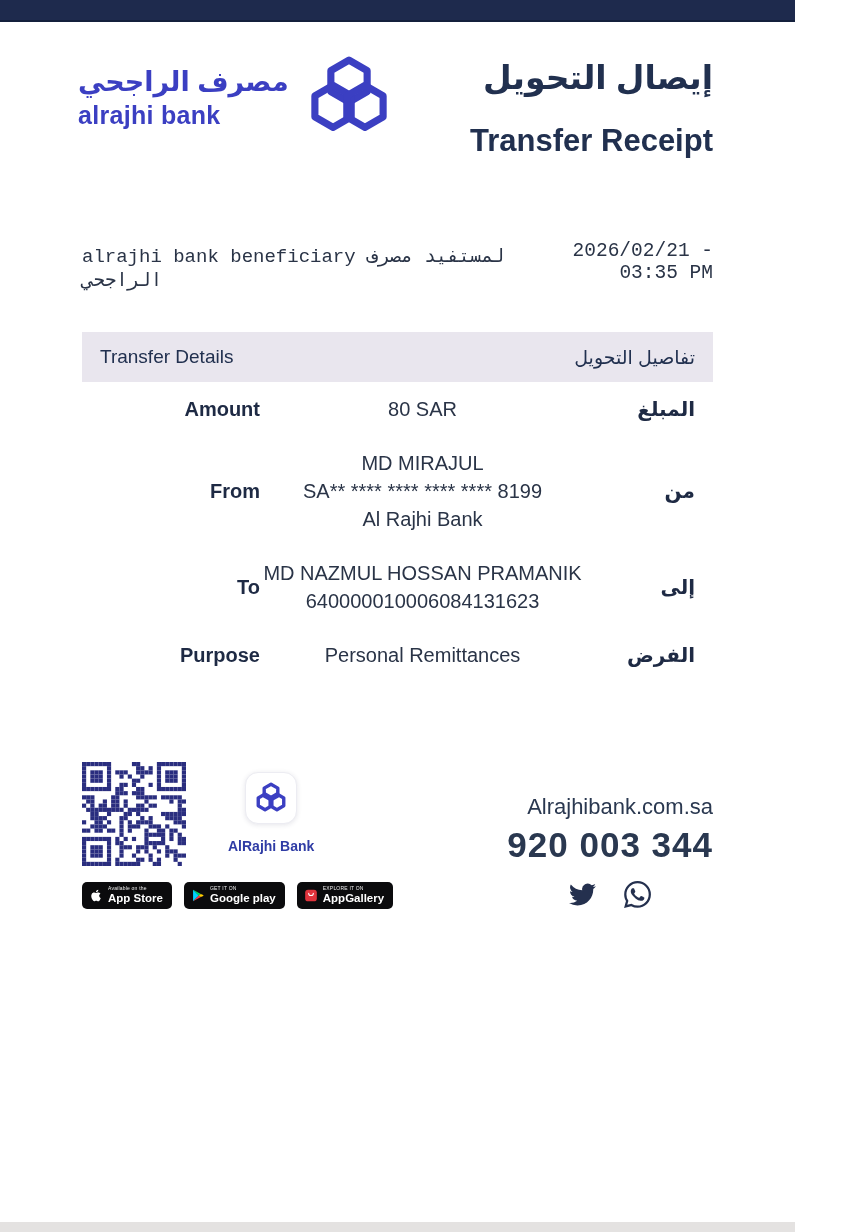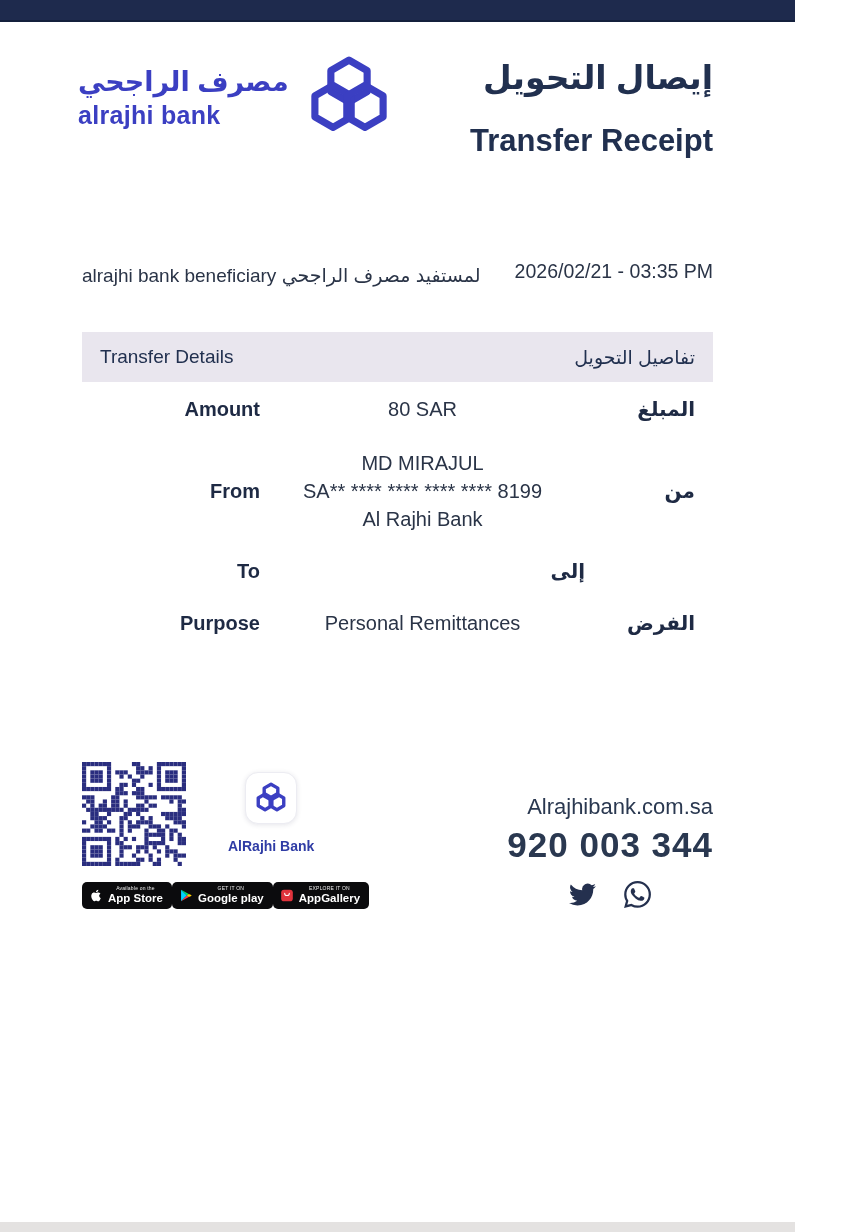--- a/index.html
+++ b/index.html
@@ -12,42 +12,42 @@
   .header { position:absolute; top:52px; left:78px; right:82px; display:flex; justify-content:space-between; align-items:flex-start; }
   .brand { display:flex; align-items:center; gap:18px; }
   .brand-text { text-align:left; }
   .brand-ar { font-size:27px; font-weight:bold; color:#3B3FC2; }
   .brand-en { font-size:25px; font-weight:bold; color:#3B3FC2; margin-top:3px; letter-spacing:.3px; }
   .brand-mark { width:84px; height:92px; }
   .titles { text-align:right; margin-top:6px; }
   .title-ar { font-size:33px; font-weight:bold; color:#21304F; }
   .title-en { font-size:31px; font-weight:800; color:#21304F; margin-top:26px; }
 
-  .meta { position:absolute; top:250px; left:82px; right:82px; display:flex; justify-content:space-between; align-items:flex-start; }
+  .meta { position:absolute; top:230px; left:82px; right:82px; display:flex; justify-content:space-between; align-items:flex-start;font-family:Liberation Mono, monospace; }
   .beneficiary { margin-top:14px; font-size:19px; color:#2A3447; }
   .date-block { text-align:right; }
   .date-label { font-size:19px; font-weight:bold; color:#21304F; }
   .date-value { font-size:19.5px; color:#2A3447; margin-top:10px; }
 
   .details { position:absolute; top:332px; left:82px; right:82px; }
   .details-header { background:#E9E6EE; height:50px; display:flex; align-items:center; justify-content:space-between; padding:0 18px; font-size:19px; color:#21304F; }
   .drow { display:grid; grid-template-columns:160px 1fr 110px; align-items:center; padding:13px 18px; }
   .dlabel { font-weight:bold; font-size:20px; color:#1E2A44; text-align:right; }
   .dvals { text-align:center; font-size:20px; color:#2A3447; }
   .dvals > div { line-height:28px; }
   .dlabel-ar { text-align:right; font-size:20px; font-weight:600; color:#1E2A44; }
 
   .footer { position:absolute; top:762px; left:82px; right:82px; display:flex; justify-content:space-between; align-items:flex-start; }
   .f-left-top { display:flex; align-items:flex-start; gap:42px; }
   #qr { width:104px; height:104px; display:block; }
   .appicon-block { margin-top:10px; text-align:center; }
   .appicon { width:52px; height:52px; border-radius:13px; background:#fff; border:1px solid #ECECF2; box-shadow:0 1px 5px rgba(40,40,80,.12); display:flex; align-items:center; justify-content:center; margin:0 auto; }
   .appicon svg { width:34px; height:37px; }
   .appicon-label { margin-top:14px; font-size:14px; font-weight:bold; color:#2F3CA5; white-space:nowrap; }
-  .badges { display:flex; gap:0; margin-top:16px;text-align:center; }
+  .badges { display:flex; gap:12px; margin-top:16px; }
   .badge { background:#0B0B0D; border-radius:5px; height:27px; display:flex; align-items:center; padding:0 9px 0 7px; gap:5px; }
   .badge .bicon svg { width:14px; height:15px; display:block; }
   .btxt { display:flex; flex-direction:column; line-height:1; color:#fff; }
   .btop { font-size:5px; letter-spacing:.2px; opacity:.92; }
   .bbot { font-size:11.5px; font-weight:600; margin-top:2px; white-space:nowrap; }
 
   .f-right { text-align:right; margin-top:32px; }
   .website { font-size:22px; color:#2A3850; }
   .phone { font-size:35px; font-weight:bold; color:#2A3850; margin-top:5px; letter-spacing:1px; }
   .social { display:flex; gap:28px; justify-content:center; margin-top:16px; }
@@ -104,20 +104,24 @@
           <span class="dlabel">From</span>
           <div class="dvals">
             <div>MD MIRAJUL</div>
             <div>SA** **** **** **** **** 8199</div>
             <div>Al Rajhi Bank</div>
           </div>
           <span class="dlabel-ar" dir="rtl">من</span>
         </div>
         <div class="drow">
           <span class="dlabel">To</span>
+          <div class="dvals">
+            <div>MD NAZMUL HOSSAN PRAMANIK</div>
+            <div>640000010006084131623</div>
+          </div>
           <span class="dlabel-ar" dir="rtl">إلى</span>
         </div>
         <div class="drow">
           <span class="dlabel">Purpose</span>
           <div class="dvals">
             <div>Personal Remittances</div>
           </div>
           <span class="dlabel-ar" dir="rtl">الفرض</span>
         </div>
       </div>

